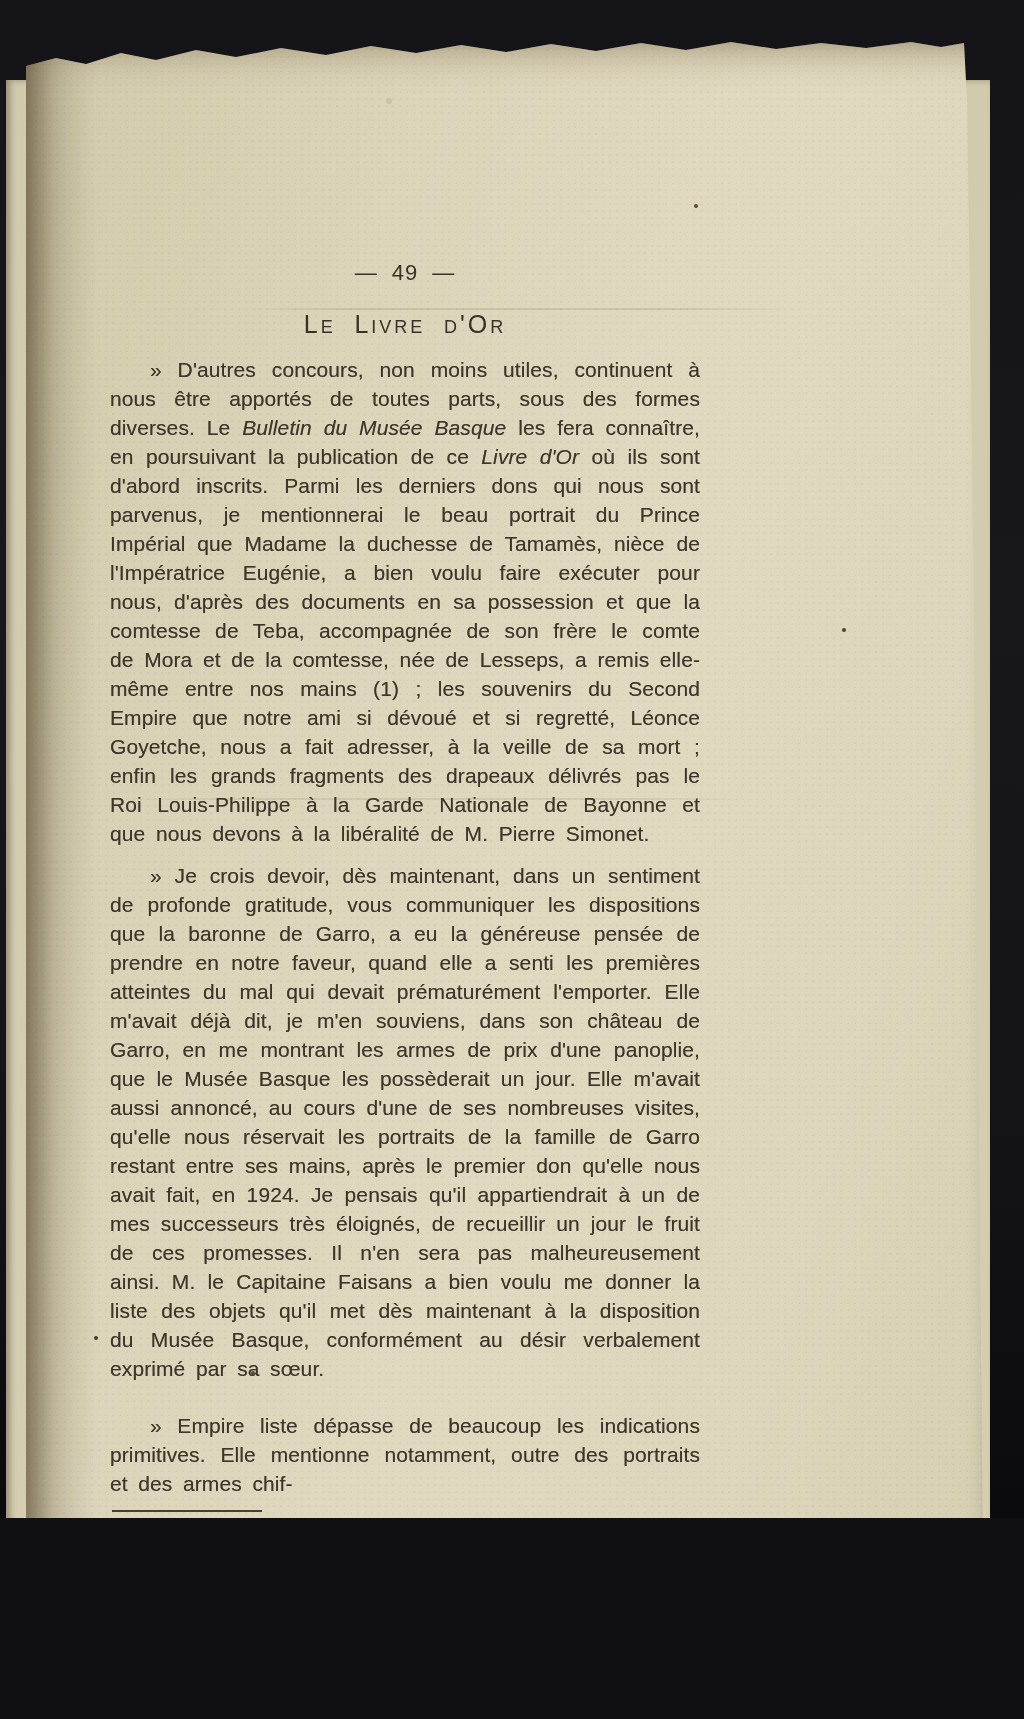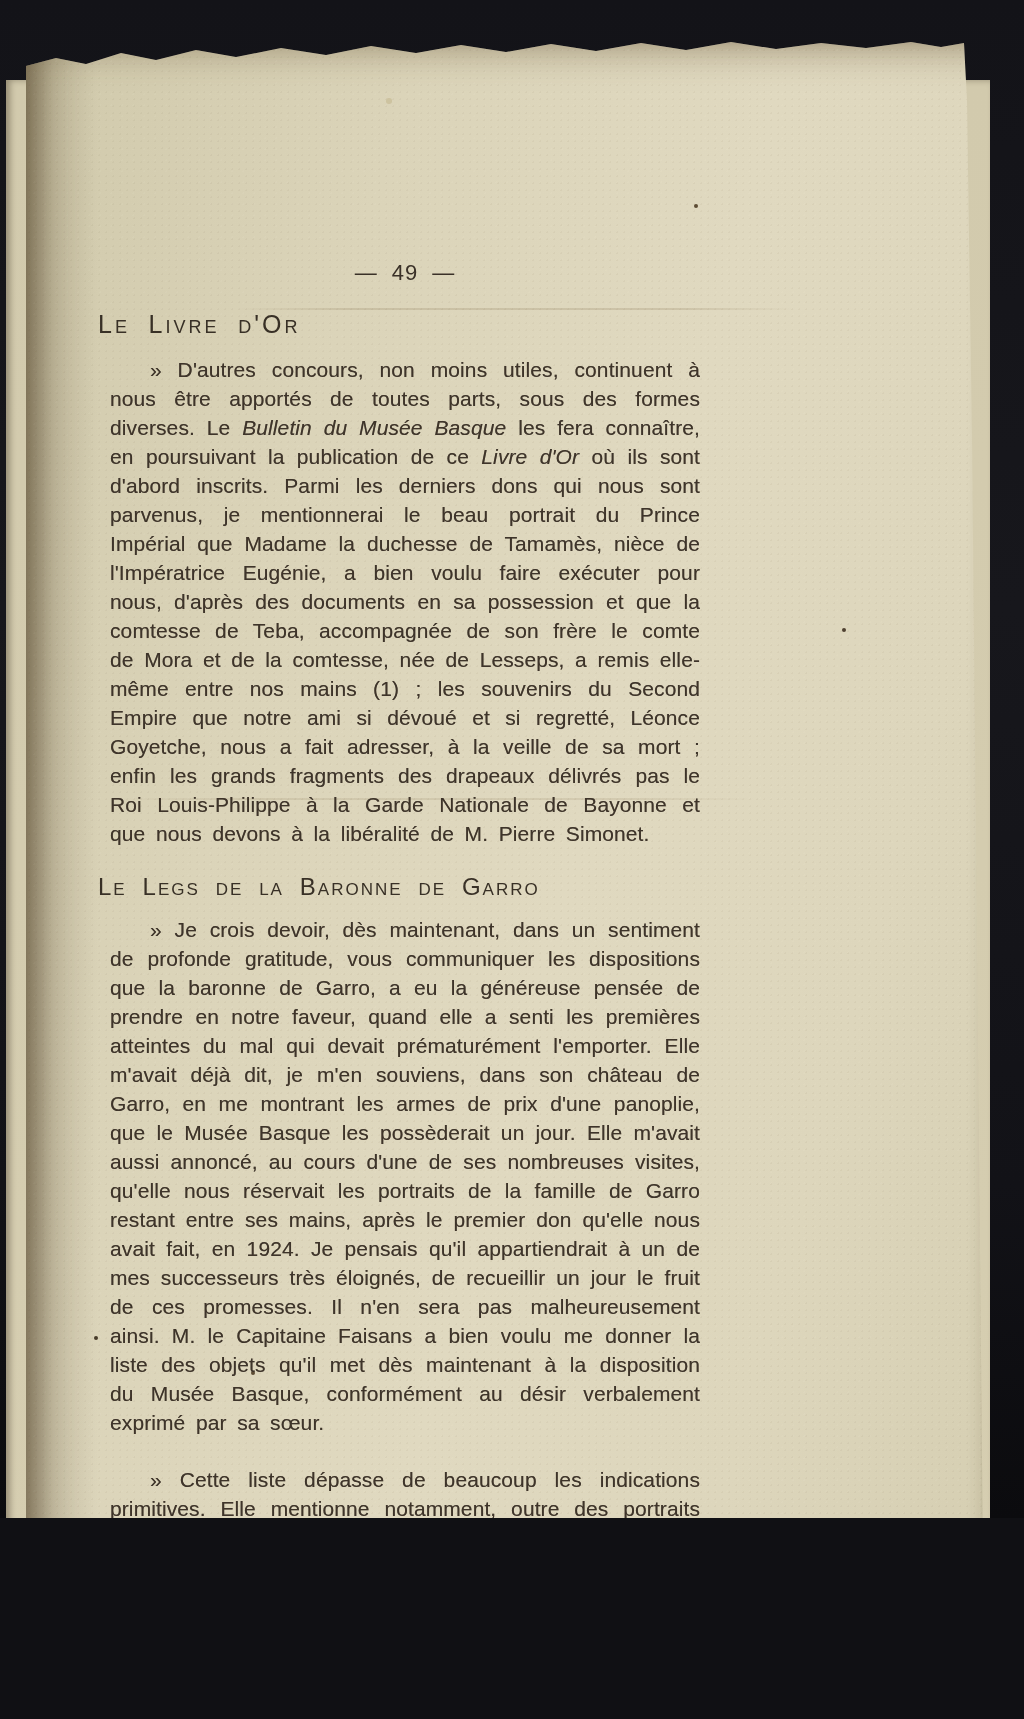--- a/index.html
+++ b/index.html
@@ -48,21 +48,21 @@
     background:transparent;pointer-events:none;
     box-shadow:669px 165px 0 1px #5d4c34,817px 589px 0 1px #4e4030,
                69px 1297px 0 1px #463a29,507px 1506px 0 1.5px #8d7c58,
                226px 1332px 0 1px #5d4c34,362px 60px 0 2px #cdc3a0;}
   .content{position:relative;padding:218px 274px 0 72px;}
   .pageno{
     text-align:center;font-size:22px;line-height:29px;letter-spacing:1px;
     word-spacing:7px;color:#3a3128;
   }
   .h1,.h2{
-    margin:0;font-weight:normal;font-variant:small-caps;
+    margin:0;text-align:center;font-weight:normal;font-variant:small-caps;
     color:#383026;
   }
   .h1{margin-top:22px;font-size:25px;line-height:30px;letter-spacing:3px;word-spacing:.35em;}
   .h2{margin-top:24px;font-size:24px;line-height:30px;letter-spacing:2px;word-spacing:.3em;}
   .para{
     margin:12px;font-size:21px;line-height:29px;text-align:justify;
     text-indent:40px;word-spacing:.22em;letter-spacing:.1px;
     text-shadow:0 0 .5px rgba(62,52,42,.55);
   }
   .p1{margin-top:16px;}
@@ -88,25 +88,24 @@
     <div class="crease crease-2"></div>
     <div class="specks"></div>
 
     <div class="content">
       <div class="pageno">— 49 —</div>
 
       <h1 class="h1">Le Livre d'Or</h1>
 
       <p class="para p1"><span>» D'autres concours, non moins utiles, continuent à nous être apportés de toutes parts, sous des formes diverses. Le </span><em class="it">Bulletin du Musée Basque</em><span> les fera connaître, en poursuivant la publication de ce </span><em class="it">Livre d'Or</em><span> où ils sont d'abord inscrits. Parmi les derniers dons qui nous sont parvenus, je mentionnerai le beau portrait du Prince Impérial que Madame la duchesse de Tamamès, nièce de l'Impératrice Eugénie, a bien voulu faire exécuter pour nous, d'après des documents en sa possession et que la comtesse de Teba, accompagnée de son frère le comte de Mora et de la comtesse, née de Lesseps, a remis elle-même entre nos mains (1) ; les souvenirs du Second Empire que notre ami si dévoué et si regretté, Léonce Goyetche, nous a fait adresser, à la veille de sa mort ; enfin les grands fragments des drapeaux délivrés pas le Roi Louis-Philippe à la Garde Nationale de Bayonne et que nous devons à la libéralité de M. Pierre Simonet.</span></p>
 
-      <h2 class="h2">Le Legs de la Baronne de Garro</h2>
 
       <p class="para p2">» Je crois devoir, dès maintenant, dans un sentiment de profonde gratitude, vous communiquer les dispositions que la baronne de Garro, a eu la généreuse pensée de prendre en notre faveur, quand elle a senti les premières atteintes du mal qui devait prématurément l'emporter. Elle m'avait déjà dit, je m'en souviens, dans son château de Garro, en me montrant les armes de prix d'une panoplie, que le Musée Basque les possèderait un jour. Elle m'avait aussi annoncé, au cours d'une de ses nombreuses visites, qu'elle nous réservait les portraits de la famille de Garro restant entre ses mains, après le premier don qu'elle nous avait fait, en 1924. Je pensais qu'il appartiendrait à un de mes successeurs très éloignés, de recueillir un jour le fruit de ces promesses. Il n'en sera pas malheureusement ainsi. M. le Capitaine Faisans a bien voulu me donner la liste des objets qu'il met dès maintenant à la disposition du Musée Basque, conformément au désir verbalement exprimé par sa sœur.</p>
 
-      <p class="para p3">» Cette liste dépasse de beaucoup les indications primitives. Elle mentionne notamment, outre des portraits et des armes chif-</p>
+      <p class="para p3">» Empire liste dépasse de beaucoup les indications primitives. Elle mentionne notamment, outre des portraits et des armes chif-</p>
 
       <div>
         <div class="footnote-rule"></div>
         <div class="footnote"><span class="fn-marker">1.</span><span>Voir Bulletin 2 - 3 1922 p. 83.</span></div>
       </div>
     </div>
   </div>
 </div>
 
 </body></html>

